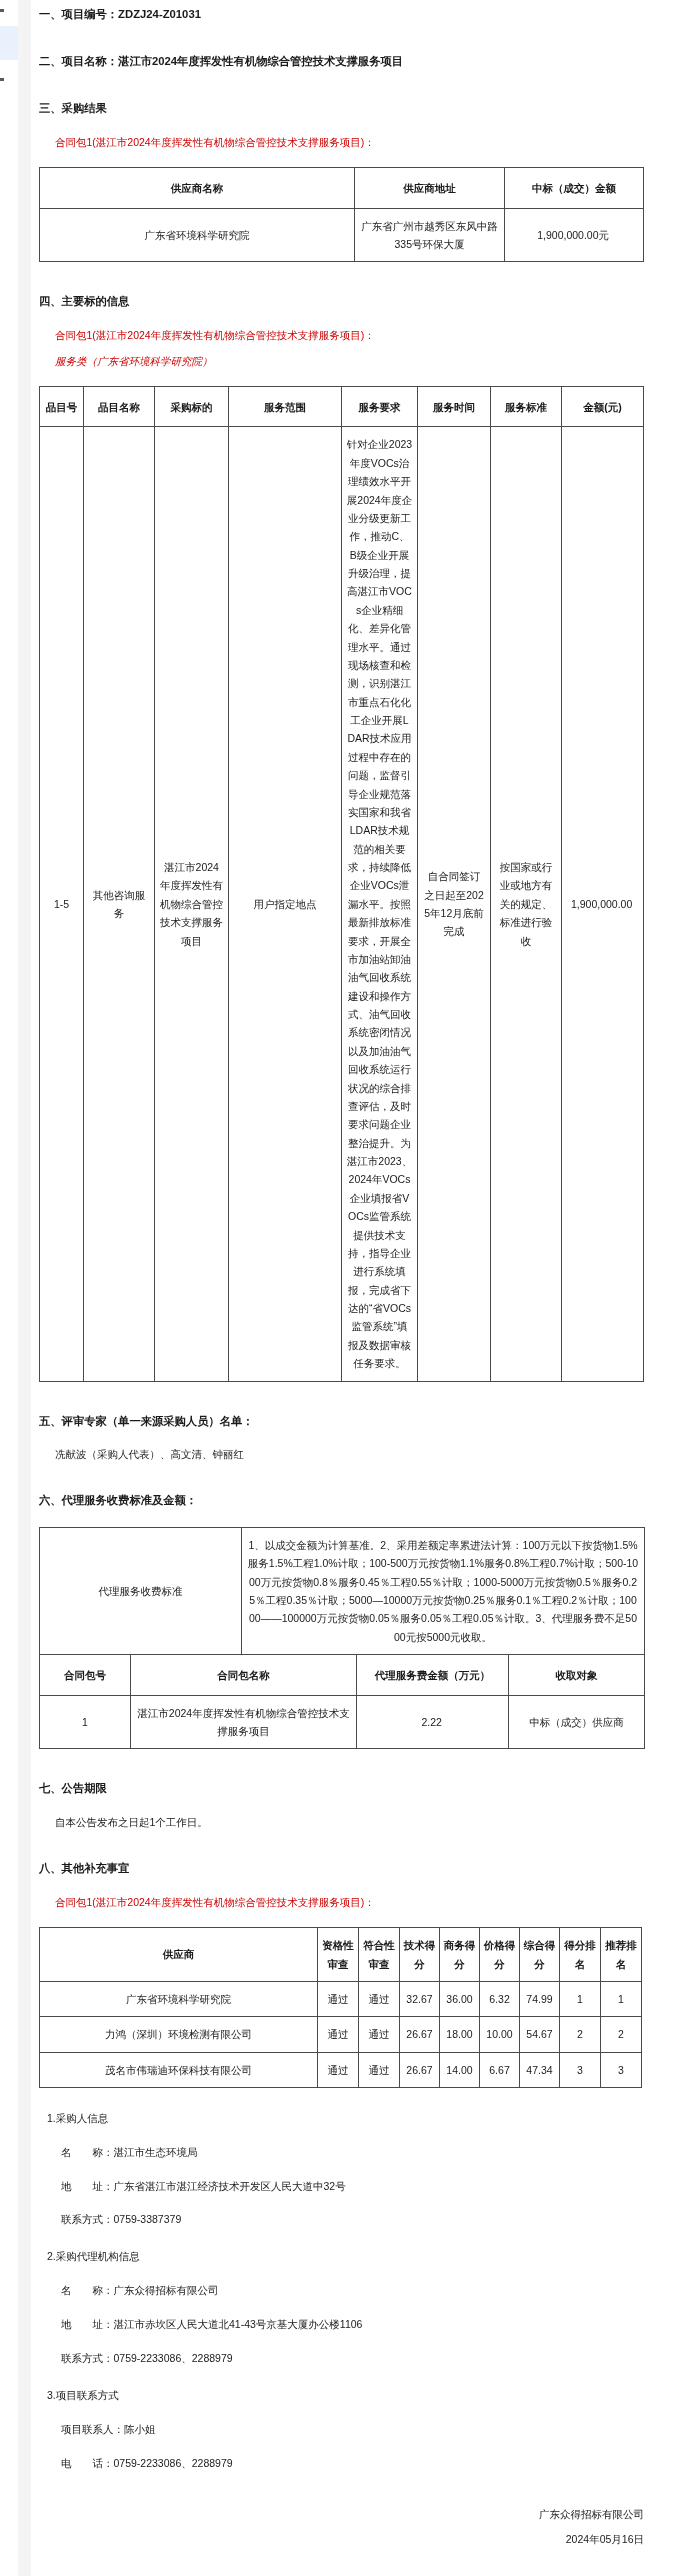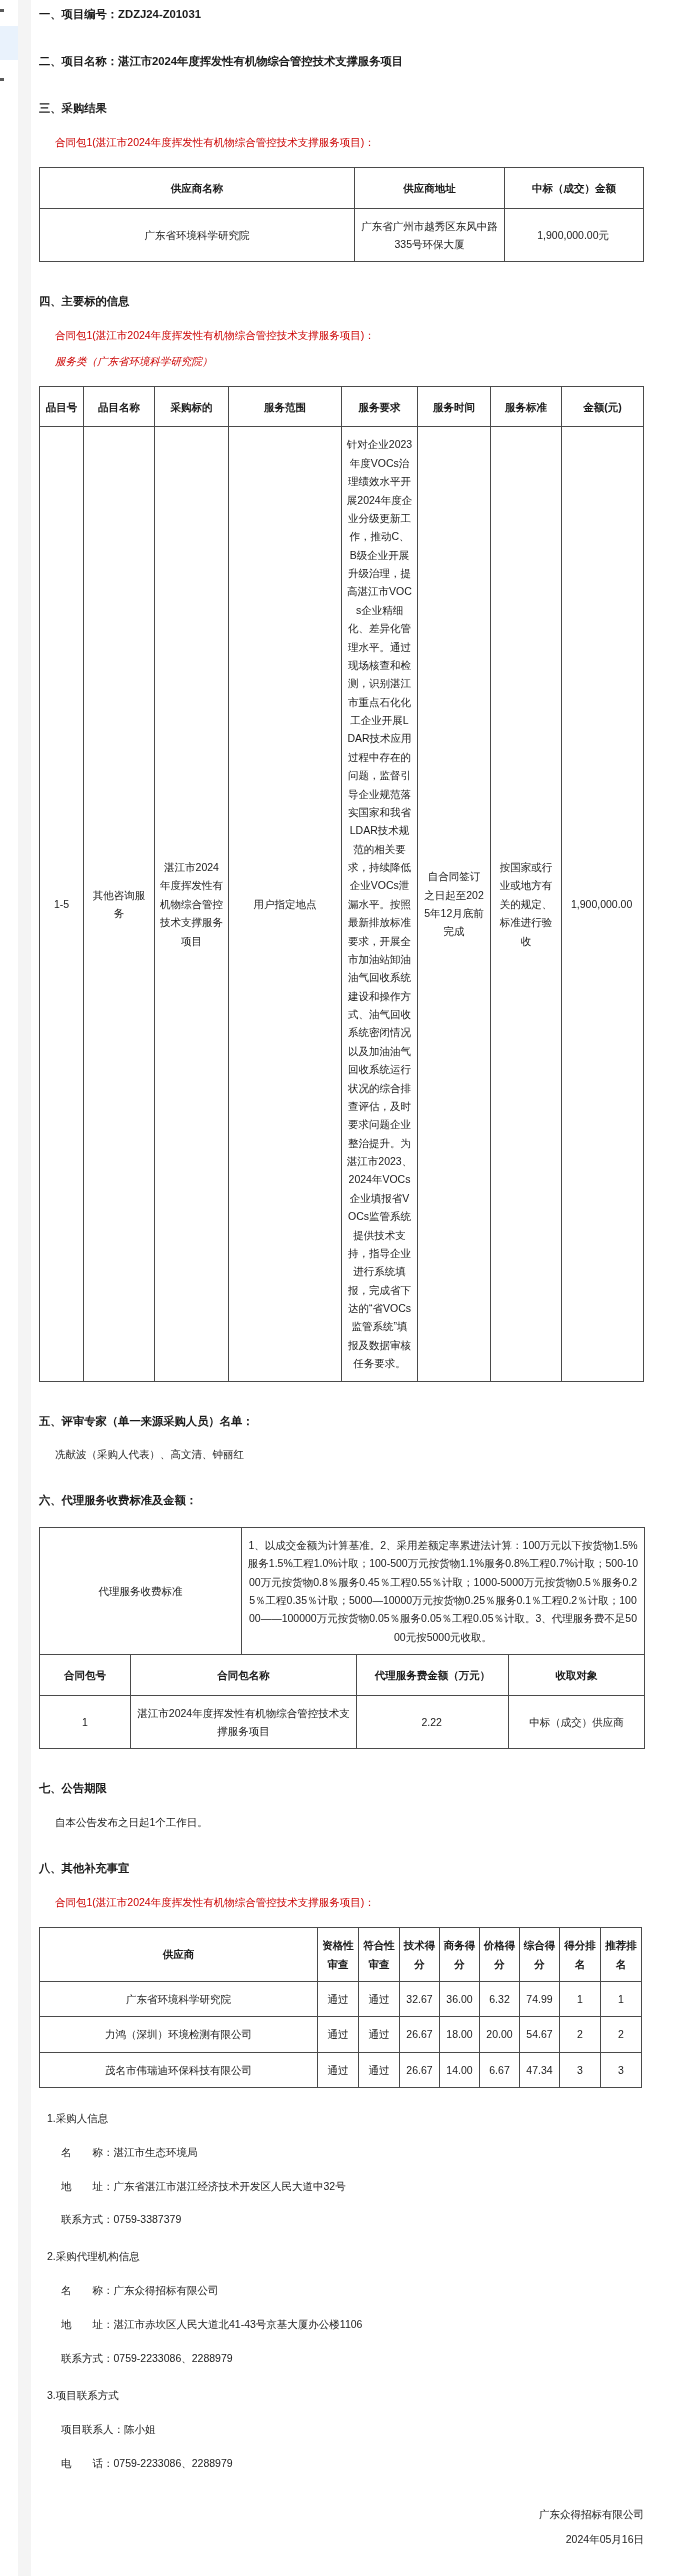--- a/index.html
+++ b/index.html
@@ -191,21 +191,21 @@
         <td>74.99</td>
         <td>1</td>
         <td>1</td>
       </tr>
       <tr>
         <td>力鸿（深圳）环境检测有限公司</td>
         <td>通过</td>
         <td>通过</td>
         <td>26.67</td>
         <td>18.00</td>
-        <td>20.00</td>
+        <td>10.00</td>
         <td>54.67</td>
         <td>2</td>
         <td>2</td>
       </tr>
       <tr>
         <td>茂名市伟瑞迪环保科技有限公司</td>
         <td>通过</td>
         <td>通过</td>
         <td>26.67</td>
         <td>14.00</td>

